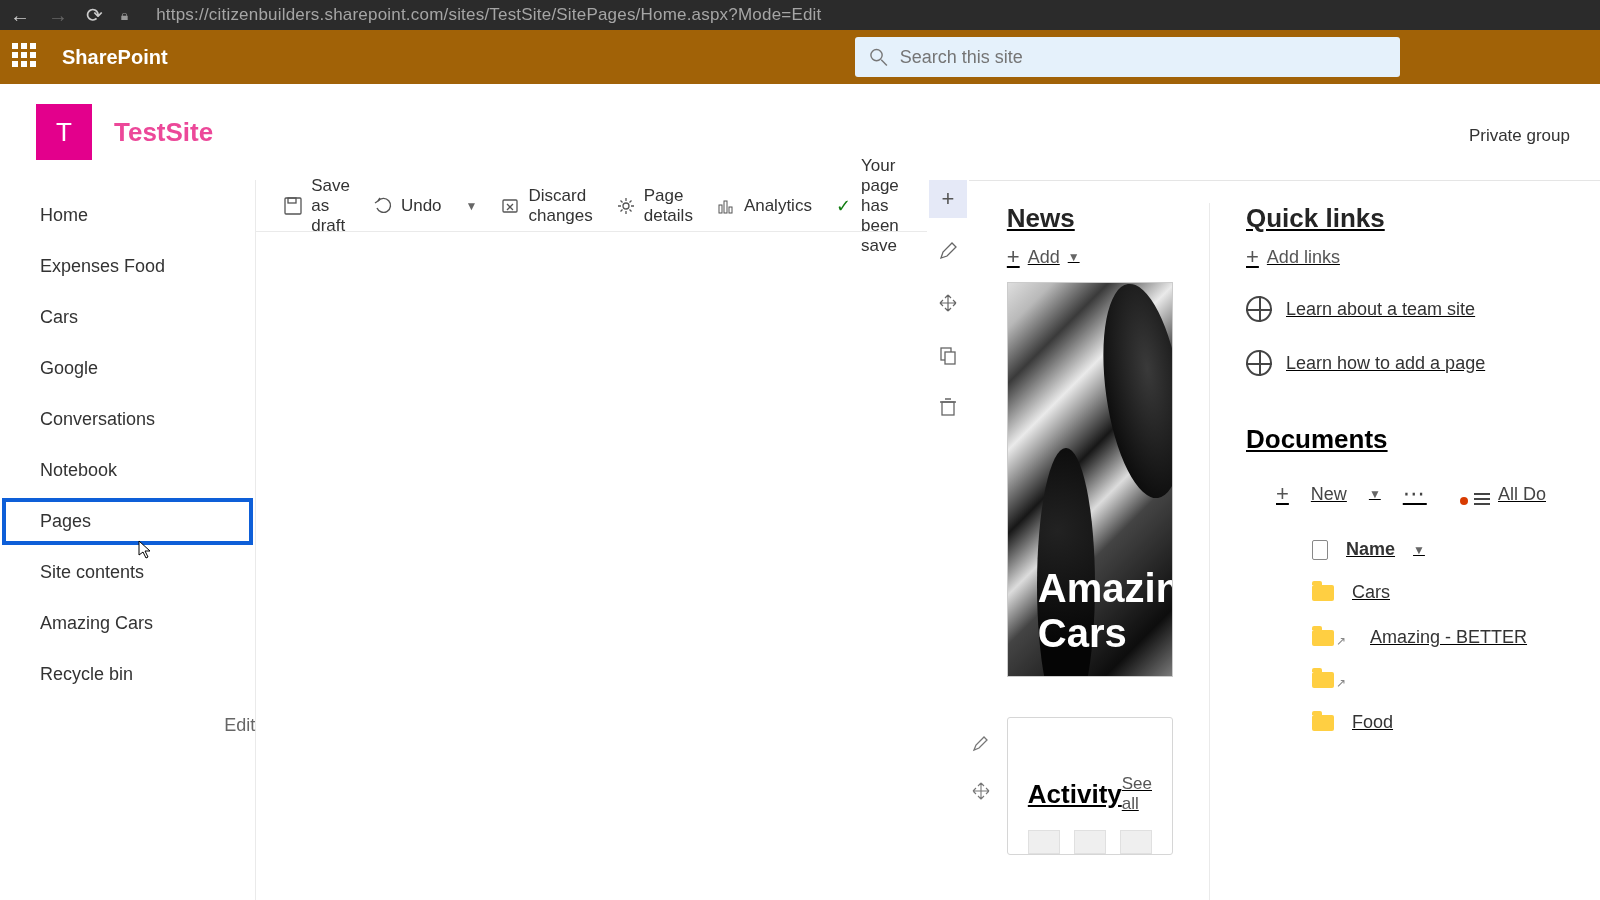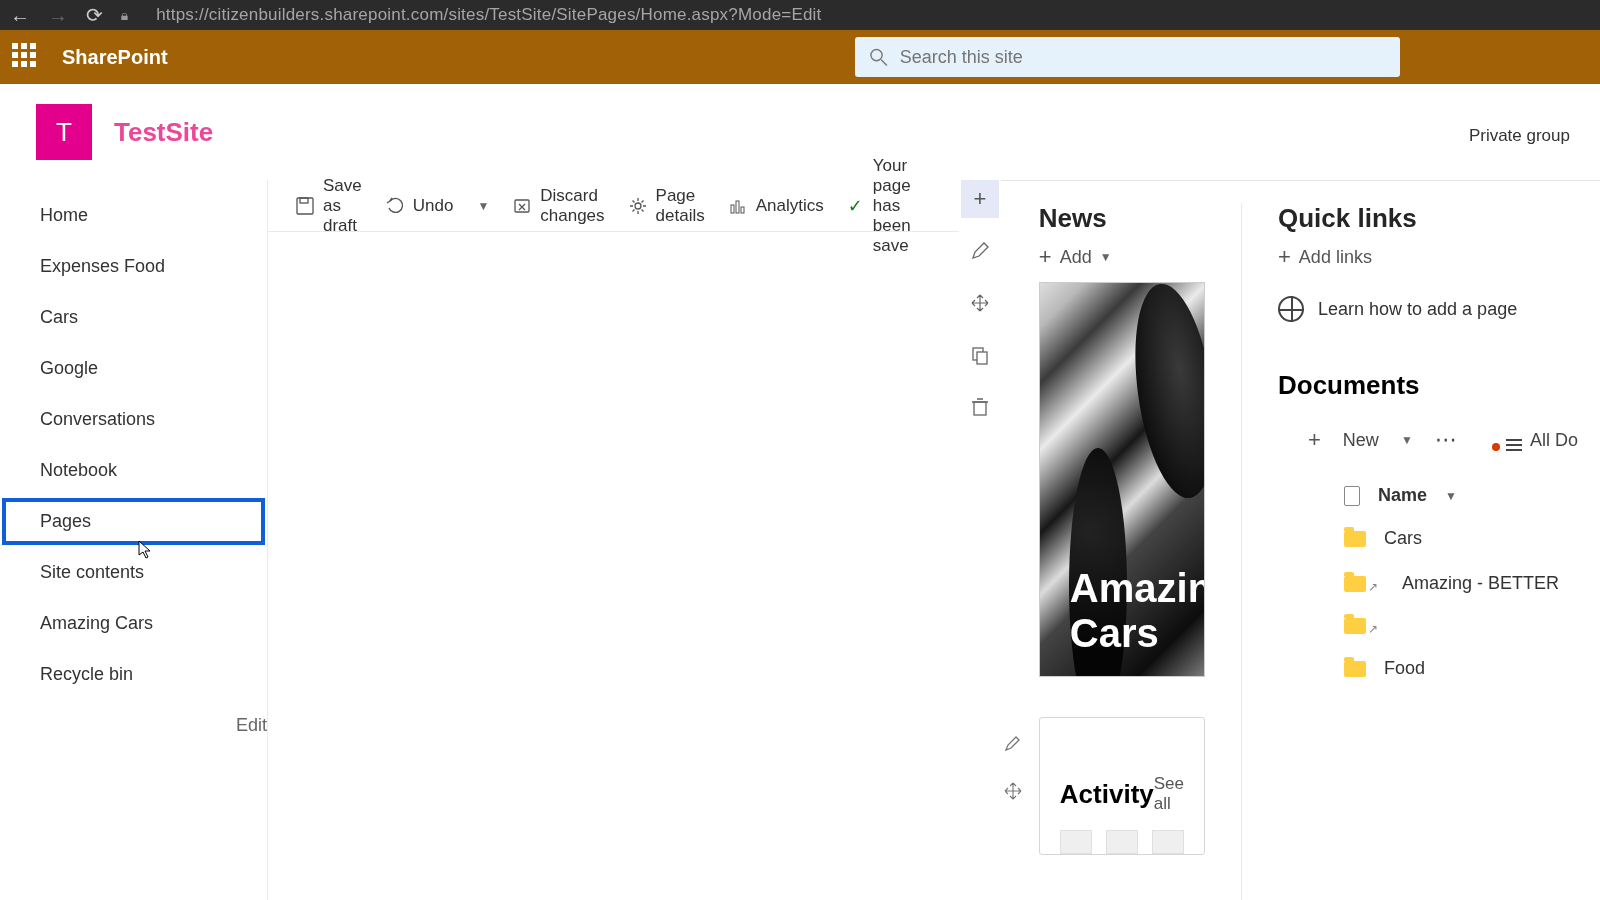--- a/index.html
+++ b/index.html
@@ -41,21 +41,21 @@
 .cmd-icon { width: 18px; height: 18px; display: inline-flex; align-items: center; justify-content: center; }
 .status-right { margin-left: auto; display: flex; align-items: center; gap: 10px; color: #333; font-size: 17px; }
 
 
 .canvas { flex: 1; display: flex; position: relative; }
 
 
 .vrail { width: 42px; display: flex; flex-direction: column; align-items: center; gap: 14px; padding-top: 0; }
 .vrail .vbtn { width: 38px; height: 38px; display: flex; align-items: center; justify-content: center; cursor: pointer; color: #555; }
 .vrail .vbtn.plus { background: #e5e9f7; }
-.canvas-body { flex: 1; padding: 22px 22px 0 38px; border-top: 1px solid #e5e5e5; display: flex; gap: 30px; }
+.canvas-body { flex: 1; padding: 22px 54px 0 38px; border-top: 1px solid #e5e5e5; display: flex; gap: 30px; text-decoration: underline; }
 .col-main { flex: 1; min-width: 0; }
 .col-side { width: 300px; }
 
 
 .sec-title { font-size: 26px; font-weight: 600; color: #252525; margin-bottom: 10px; }
 .add-row { display: flex; align-items: center; gap: 8px; color: #555; font-size: 18px; margin-bottom: 12px; cursor: pointer; }
 .news-hero { position: relative; height: 395px; background: linear-gradient(135deg,#dedede 0%, #b9b9b9 8%, #3a3a3a 18%, #eaeaea 30%, #171717 45%, #dcdcdc 56%, #444 65%, #0d0d0d 88%, #7a7a7a 100%); border: 1px solid #ccc; overflow: hidden; }
 .news-hero::before { content:""; position:absolute; left:18%; top:42%; width:35%; height:70%; background: radial-gradient(circle at 35% 30%, #222 0%, #050505 60%); border-radius: 50%; }
 .news-hero::after { content:""; position:absolute; right:-5%; top:0; width:45%; height:55%; background: radial-gradient(ellipse at 60% 40%, #3a3a3a 0%, #0a0a0a 80%); border-radius: 50%; transform: rotate(-8deg); }
 .hero-title { position: absolute; left: 30px; bottom: 20px; color: #fff; font-size: 40px; font-weight: 700; z-index: 2; }
@@ -281,20 +281,24 @@
         <div class="divider-v"></div>
 
         <div class="col-side">
           <div class="sec-title">Quick links</div>
           <div class="add-row">
             <span class="plus-sym">+</span>
             <span>Add links</span>
           </div>
           <div class="ql-item">
             <span class="globe-icon"></span>
+            <span>Learn about a team site</span>
+          </div>
+          <div class="ql-item">
+            <span class="globe-icon"></span>
             <span>Learn how to add a page</span>
           </div>
 
           <div class="docs-title">Documents</div>
           <div class="docs-tools">
             <span class="plus-sym">+</span>
             <span>New</span>
             <span class="chevron">▼</span>
             <span class="more-dots">⋯</span>
             <span style="margin-left:auto;display:flex;align-items:flex-end;gap:8px;position:relative">

